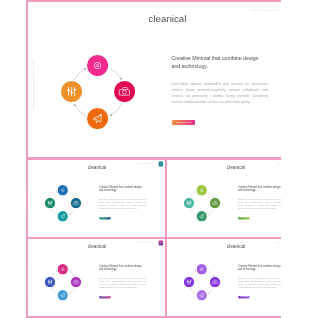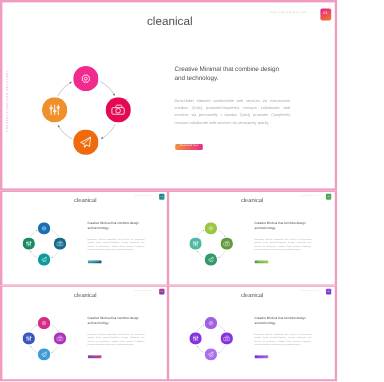--- a/index.html
+++ b/index.html
@@ -1,20 +1,20 @@
 <!DOCTYPE html>
 <html><head>
 <meta charset="utf-8">
 <style>
   html,body{margin:0;padding:0;width:281px;height:318px;overflow:hidden;
     font-family:"Liberation Sans",sans-serif;background:#fff;}
   .page{position:relative;width:281px;height:318px;background:#fff;}
 
   
-  .slide{position:absolute;box-sizing:border-box;background:#fff;overflow:hidden;}
+  .slide{position:absolute;box-sizing:border-box;background:#fff;overflow:hidden;margin-left:26px;}
   .sbody{position:absolute;left:0;top:0;width:281px;height:159px;transform-origin:0 0;}
 
   .vtext{position:absolute;left:4.4px;top:57.4px;
     writing-mode:vertical-rl;transform:rotate(180deg);
     font-size:2.35px;letter-spacing:.6px;white-space:nowrap;}
 
   .brand{position:absolute;left:120.5px;top:11.2px;font-size:9.75px;
     font-weight:400;letter-spacing:0;}
 
   .topnav{position:absolute;right:27px;top:7.3px;font-size:2.45px;color:#d8c7d0;

